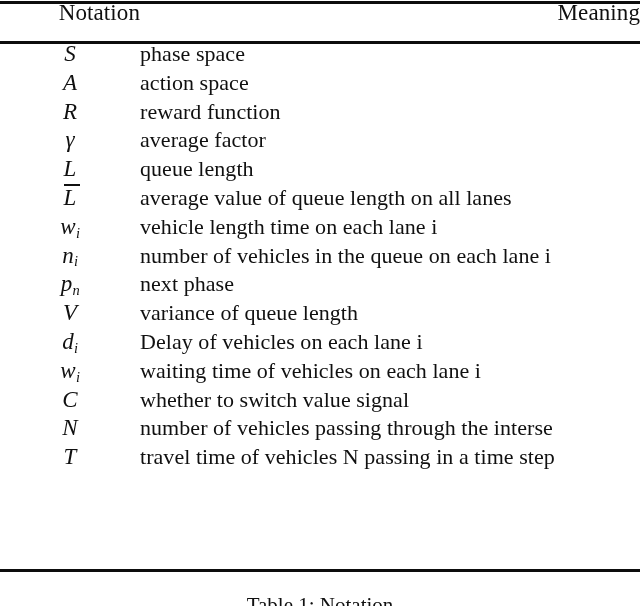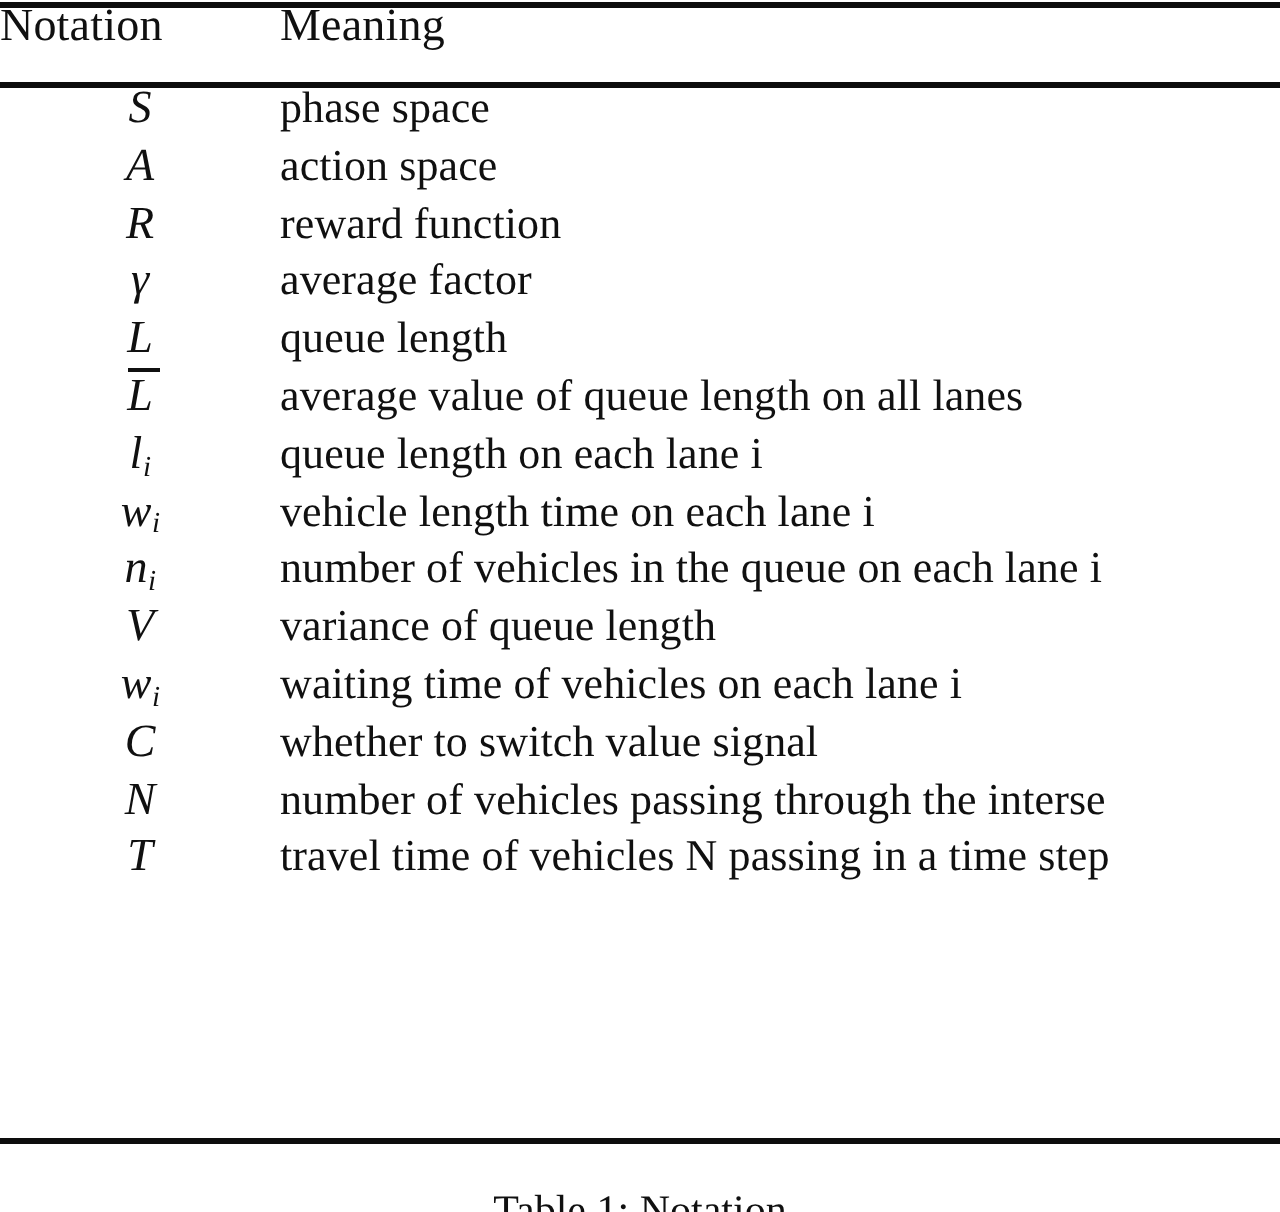--- a/index.html
+++ b/index.html
@@ -51,21 +51,21 @@
     padding: 0;
     border: 0;
     vertical-align: baseline;
   }
 
   
   .hdr-cell {
     height: 41px;
     font-size: 23px;
     font-weight: normal;
-    text-align: left;
+    text-align: right;
     vertical-align: middle;
     letter-spacing: 0.1px;
   }
   .hdr-notation { padding-left: 15px; }
   .hdr-meaning  { padding-left: 10px; }
 
   
   .body-row > td { height: 28.8px; }
   .cell-symbol {
     text-align: center;
@@ -164,36 +164,40 @@
         </tr>
         <tr class="body-row">
           <td class="cell-symbol"><span class="msym"><span class="base">L</span></span></td>
           <td class="cell-meaning">queue length</td>
         </tr>
         <tr class="body-row">
           <td class="cell-symbol"><span class="msym"><span class="overbar"></span><span class="base">L</span></span></td>
           <td class="cell-meaning">average value of queue length on all lanes</td>
         </tr>
         <tr class="body-row">
-          <td class="cell-symbol"><span class="msym"><span class="base">l</span><span class="sub">i</span></span></td>
-          <td class="cell-meaning">queue length on each lane i</td>
-        </tr>
-        <tr class="body-row">
           <td class="cell-symbol"><span class="msym"><span class="base">w</span><span class="sub">i</span></span></td>
           <td class="cell-meaning">vehicle length time on each lane i</td>
         </tr>
         <tr class="body-row">
           <td class="cell-symbol"><span class="msym"><span class="base">n</span><span class="sub">i</span></span></td>
           <td class="cell-meaning">number of vehicles in the queue on each lane i</td>
         </tr>
         <tr class="body-row">
+          <td class="cell-symbol"><span class="msym"><span class="base">p</span><span class="sub">n</span></span></td>
+          <td class="cell-meaning">next phase</td>
+        </tr>
+        <tr class="body-row">
           <td class="cell-symbol"><span class="msym"><span class="base">V</span></span></td>
           <td class="cell-meaning">variance of queue length</td>
         </tr>
         <tr class="body-row">
+          <td class="cell-symbol"><span class="msym"><span class="base">d</span><span class="sub">i</span></span></td>
+          <td class="cell-meaning">Delay of vehicles on each lane i</td>
+        </tr>
+        <tr class="body-row">
           <td class="cell-symbol"><span class="msym"><span class="base">w</span><span class="sub">i</span></span></td>
           <td class="cell-meaning">waiting time of vehicles on each lane i</td>
         </tr>
         <tr class="body-row">
           <td class="cell-symbol"><span class="msym"><span class="base">C</span></span></td>
           <td class="cell-meaning">whether to switch value signal</td>
         </tr>
         <tr class="body-row">
           <td class="cell-symbol"><span class="msym"><span class="base">N</span></span></td>
           <td class="cell-meaning">number of vehicles passing through the interse</td>

